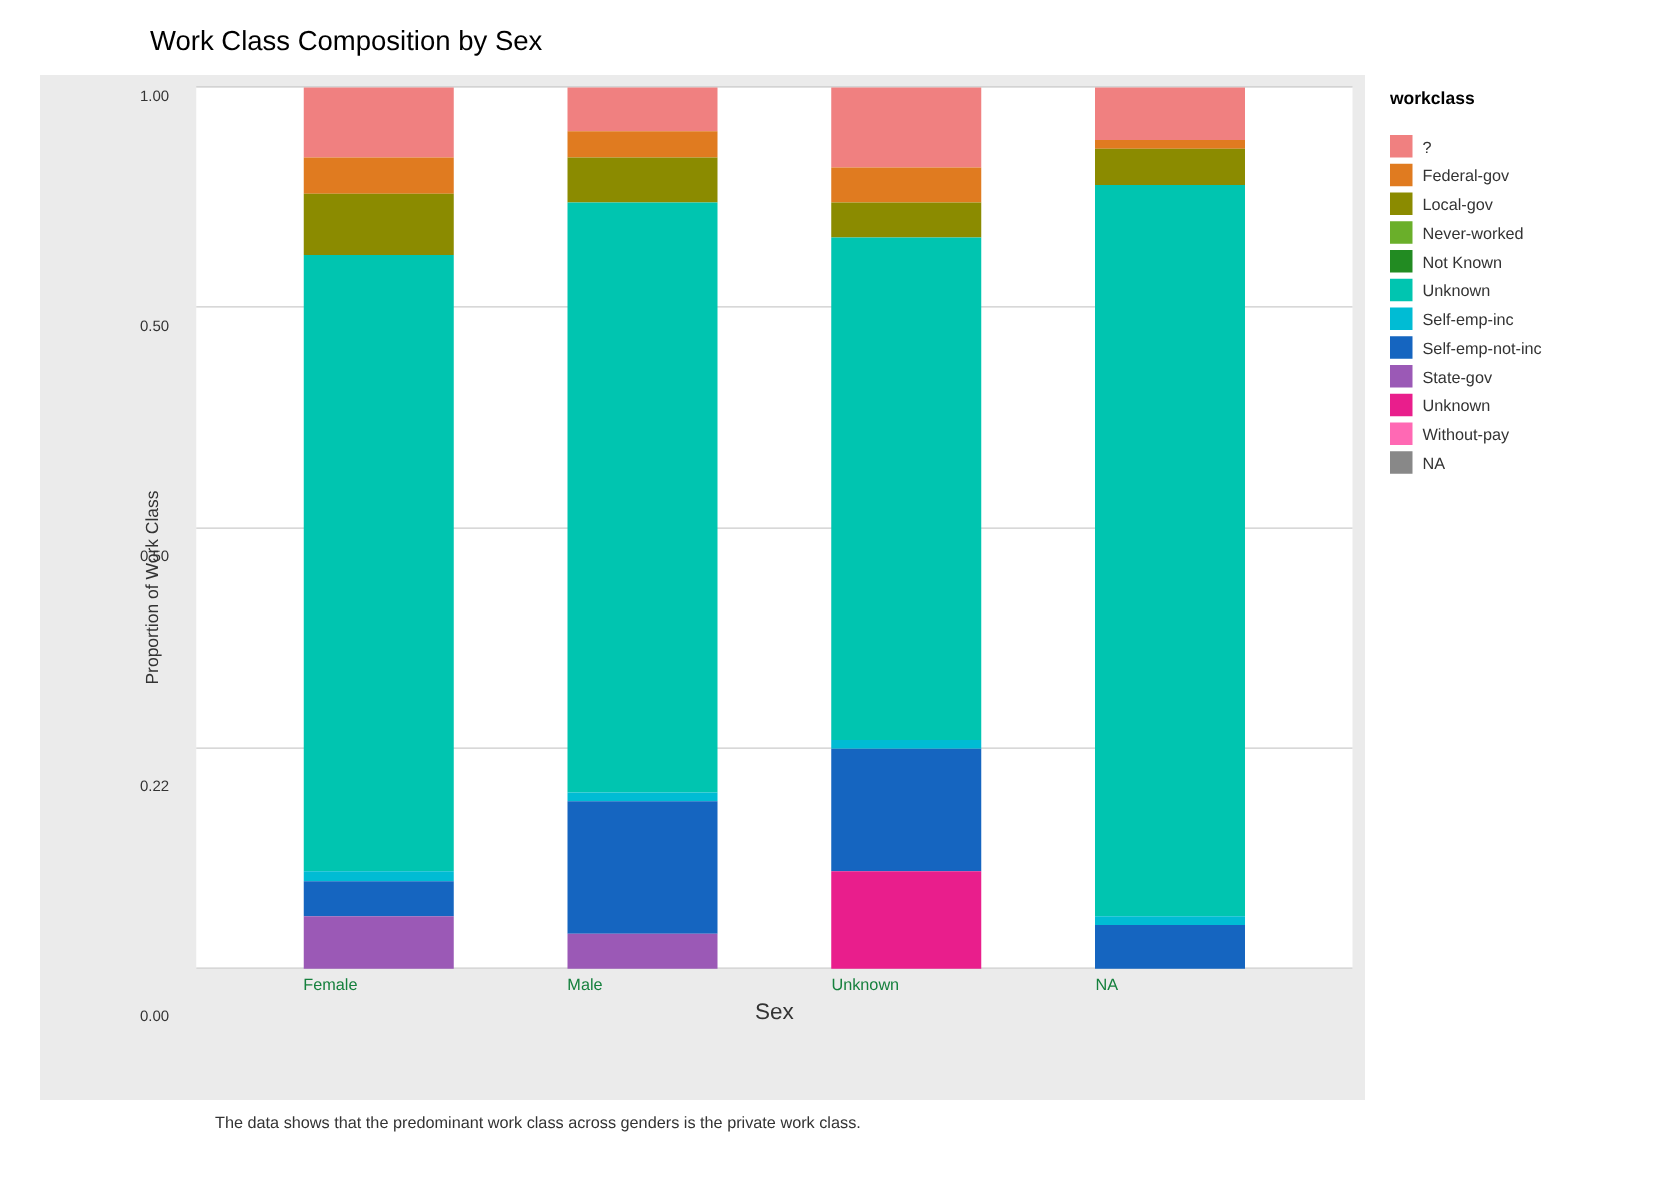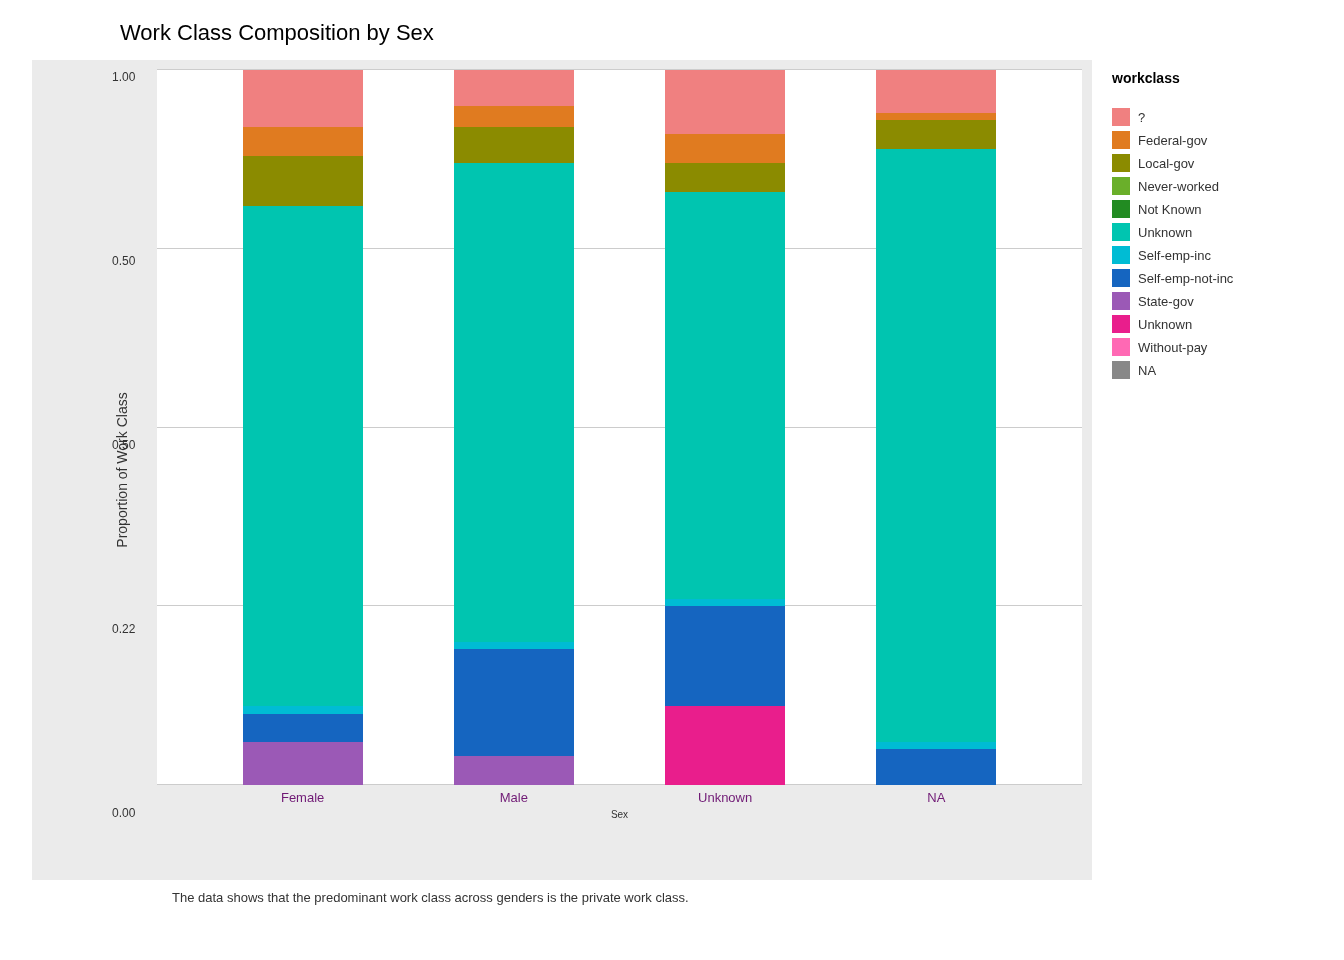--- a/index.html
+++ b/index.html
@@ -86,27 +86,26 @@
     }
     .x-axis {
       display: flex;
       flex-direction: row;
       justify-content: space-around;
       padding: 0 40px;
       margin-top: 5px;
     }
     .x-tick {
       font-size: 13px;
-      color: #701a75;
-      text-align: center;
+      color: #15803d;
       width: 120px;
     }
     .x-axis-label {
       text-align: center;
-      font-size: 10px;
+      font-size: 18px;
       color: #333;
       margin-top: 4px;
     }
     .y-tick {
       font-size: 12px;
       color: #333;
       text-align: left;
       padding-right: 5px;
     }
     

